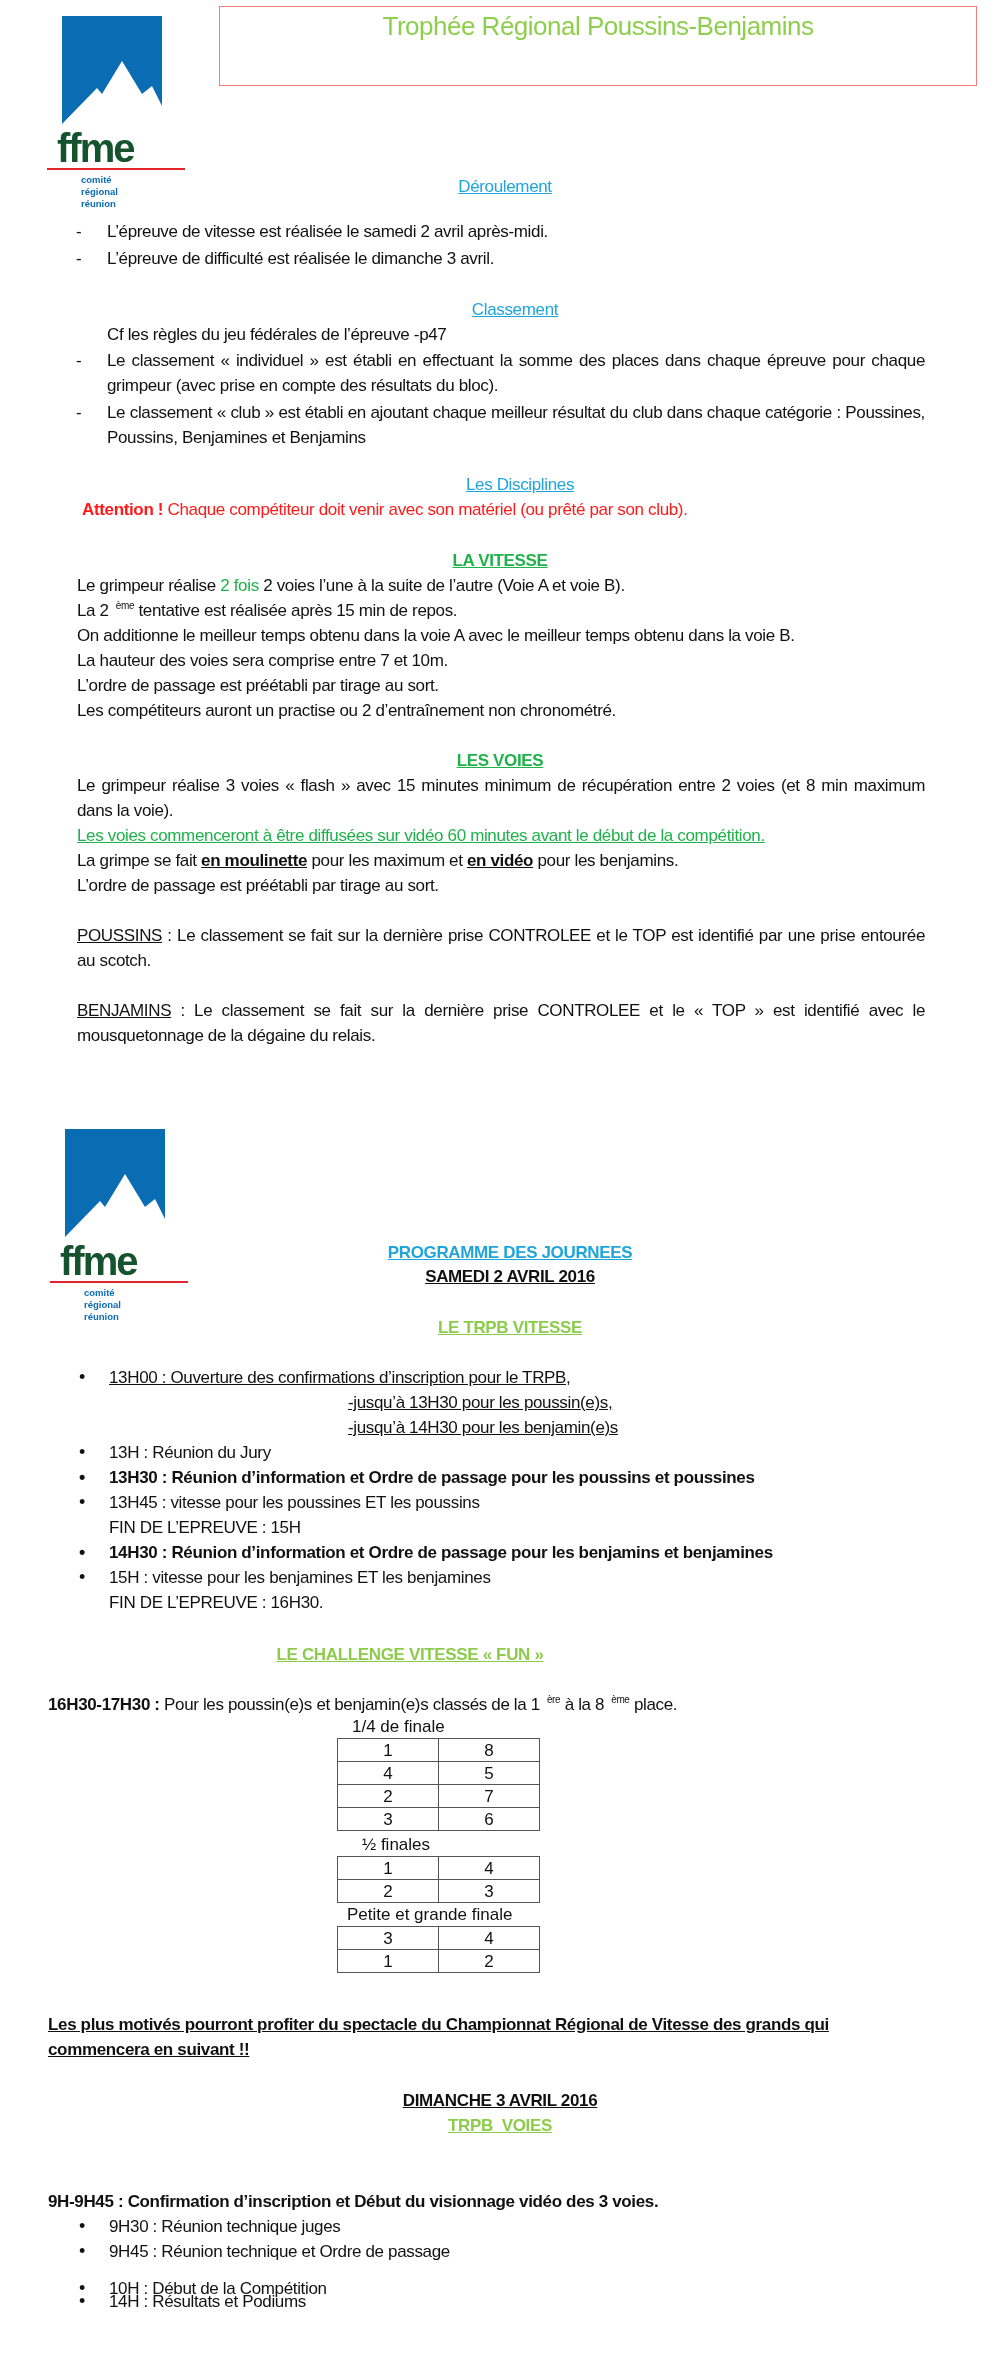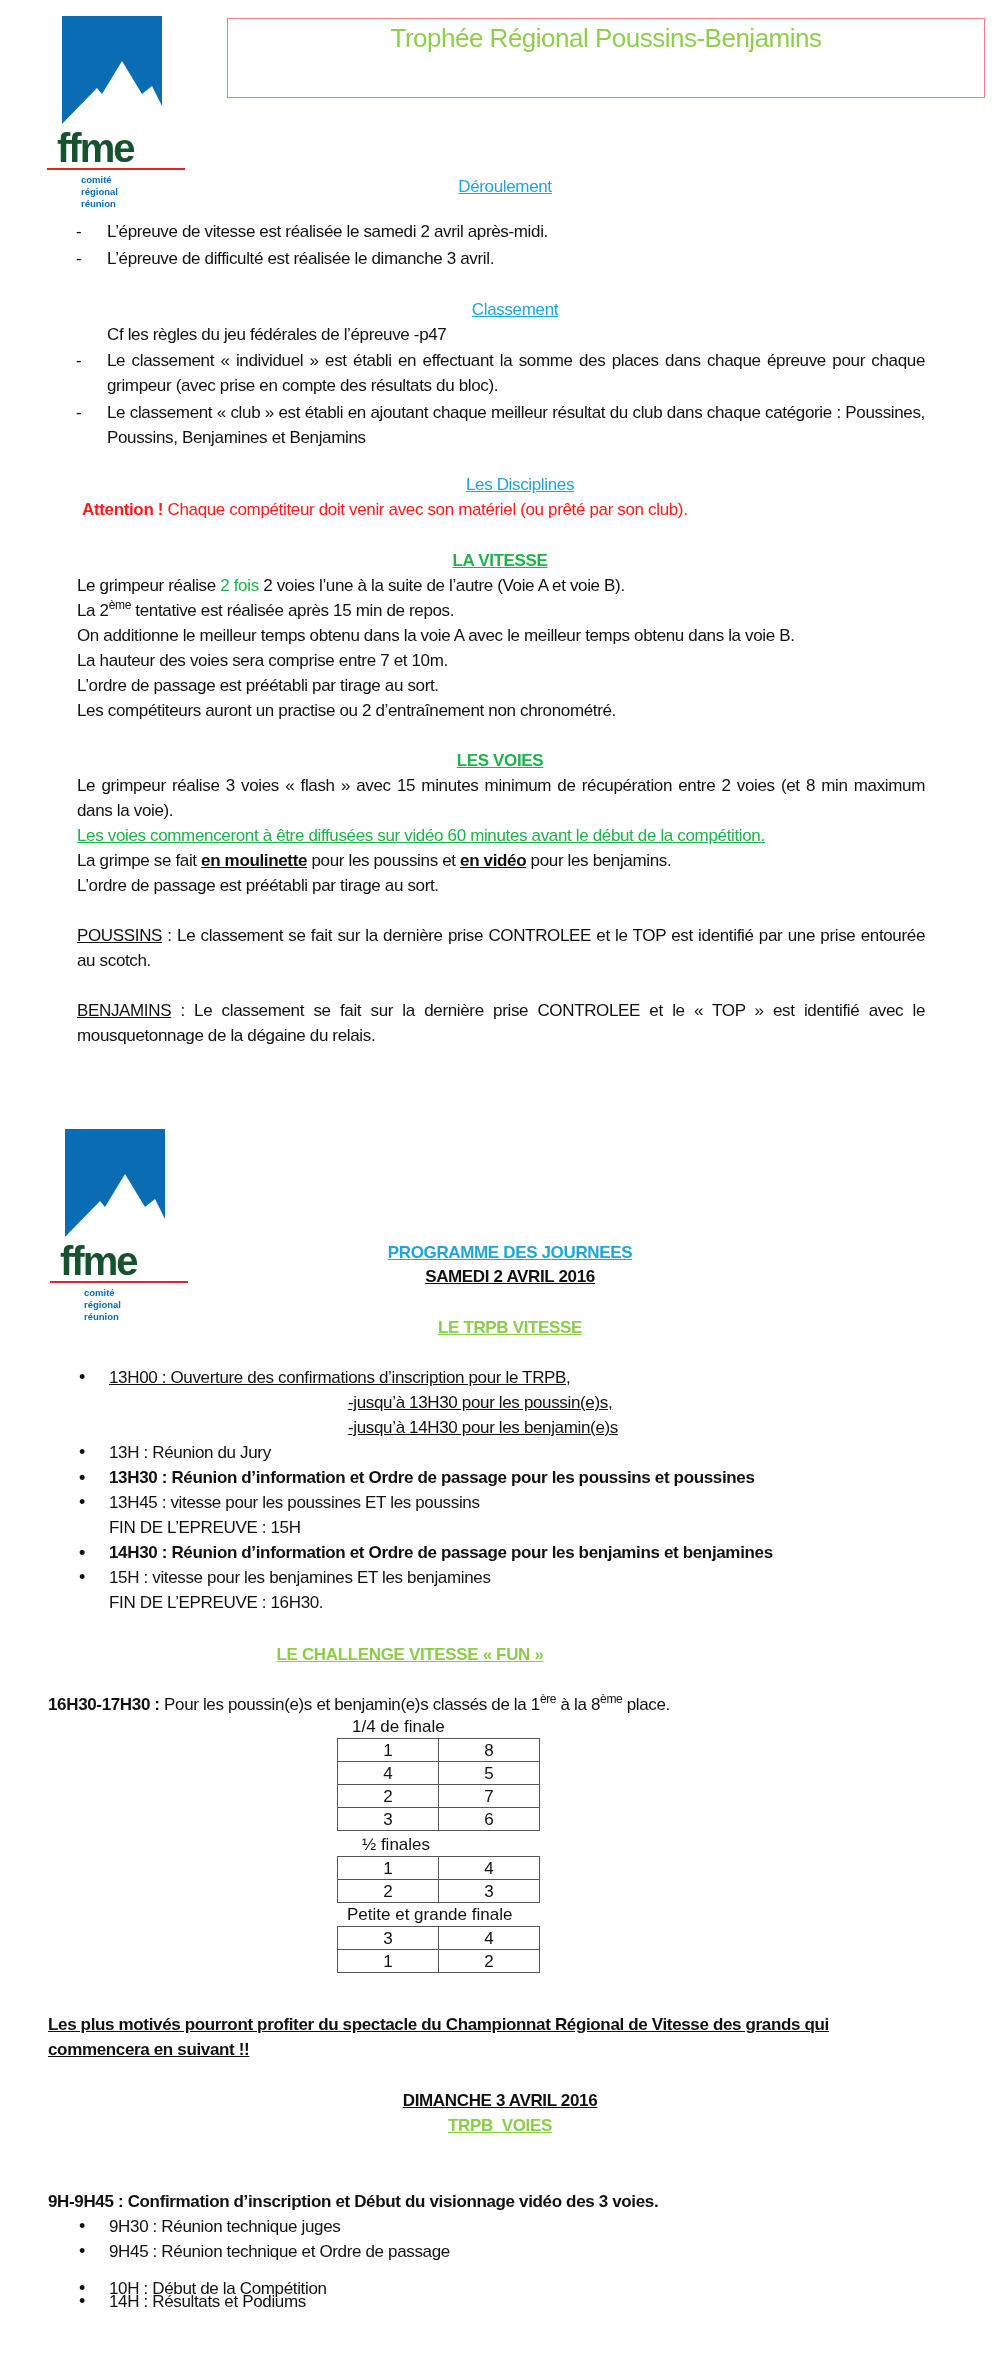--- a/index.html
+++ b/index.html
@@ -10,21 +10,21 @@
   .j { white-space: normal; text-align: justify; }
   .c { text-align: center; }
   .u { text-decoration: underline; }
   .b { font-weight: bold; }
   .blue { color: #1fa5dc; }
   .green { color: #1fb24a; }
   .lgreen { color: #8ccc4a; }
   .red { color: #ff1a1a; }
   .dash::before { content: "-"; position: absolute; left: -31px; }
   .bul::before { content: "\2022"; position: absolute; left: -30px; font-size: 18px; }
-  sup { font-size: 12px; line-height: 0; }
+  sup { font-size: 10px; line-height: 0; margin-left: 7px; }
 
   
   .logo { width: 150px; height: 185px; }
   .logo .flag { position: absolute; left: 5px; top: 0; width: 100px; height: 110px; }
   .logo .ffme { position: absolute; left: 0px; top: 112px; width: 140px; font-weight: bold;
                 font-size: 40px; line-height: 40px; color: #14532d; letter-spacing: -2px; }
   .logo .redline { position: absolute; left: -10px; top: 152px; width: 138px; height: 2px; background: #e3252b; }
   .logo .sub { position: absolute; left: 24px; top: 158px; font-size: 9.5px; line-height: 12px;
                color: #0a6cb2; font-weight: bold; }
 
@@ -45,21 +45,21 @@
   </svg>
   <div class="ffme">ffme</div>
   <div class="redline"></div>
   <div class="sub">
     <div>comité</div>
     <div>régional</div>
     <div>réunion</div>
   </div>
 </div>
 
-<div class="abs titlebox" style="left:219px; top:18px; width:756px; height:78px;margin-left:8px;">
+<div class="abs titlebox" style="left:219px; top:6px; width:756px; height:78px;">
   <div class="title">Trophée Régional Poussins-Benjamins</div>
 </div>
 
 <div class="abs t c u blue" style="left:0; width:1010px; top:174px;">Déroulement</div>
 
 <div class="abs t dash" style="left:107px; top:219px;">L’épreuve de vitesse est réalisée le samedi 2 avril après-midi.</div>
 <div class="abs t dash" style="left:107px; top:246px;">L’épreuve de difficulté est réalisée le dimanche 3 avril.</div>
 
 <div class="abs t c u blue" style="left:0; width:1030px; top:297px;">Classement</div>
 <div class="abs t" style="left:107px; top:322px;">Cf les règles du jeu fédérales de l’épreuve -p47</div>
@@ -80,21 +80,21 @@
 </div>
 <div class="abs t" style="left:77px; top:623px;">On additionne le meilleur temps obtenu dans la voie A avec le meilleur temps obtenu dans la voie B.</div>
 <div class="abs t" style="left:77px; top:648px;">La hauteur des voies sera comprise entre 7 et 10m.</div>
 <div class="abs t" style="left:77px; top:673px;">L’ordre de passage est préétabli par tirage au sort.</div>
 <div class="abs t" style="left:77px; top:698px;">Les compétiteurs auront un practise ou 2 d’entraînement non chronométré.</div>
 
 <div class="abs t c u b green" style="left:0; width:1000px; top:748px;">LES VOIES</div>
 <div class="abs t j" style="left:77px; width:848px; top:773px;">Le grimpeur réalise 3 voies « flash » avec 15 minutes minimum de récupération entre 2 voies (et 8 min maximum dans la voie).</div>
 <div class="abs t u green" style="left:77px; top:823px;">Les voies commenceront à être diffusées sur vidéo 60 minutes avant le début de la compétition.</div>
 <div class="abs t" style="left:77px; top:848px;">
-  <span>La grimpe se fait </span><span class="b u">en moulinette</span><span> pour les poussins et </span><span class="b u">en vidéo</span><span> pour les benjamins.</span>
+  <span>La grimpe se fait </span><span class="b u">en moulinette</span><span> pour les maximum et </span><span class="b u">en vidéo</span><span> pour les benjamins.</span>
 </div>
 <div class="abs t" style="left:77px; top:873px;">L’ordre de passage est préétabli par tirage au sort.</div>
 <div class="abs t j" style="left:77px; width:848px; top:923px;">
   <span class="u">POUSSINS</span><span> : Le classement se fait sur la dernière prise CONTROLEE et le TOP est identifié par une prise entourée au scotch.</span>
 </div>
 <div class="abs t j" style="left:77px; width:848px; top:998px;">
   <span class="u">BENJAMINS</span><span> : Le classement se fait sur la dernière prise CONTROLEE et le « TOP » est identifié avec le mousquetonnage de la dégaine du relais.</span>
 </div>
 
 <div class="abs logo" style="left:60px; top:1129px;">

